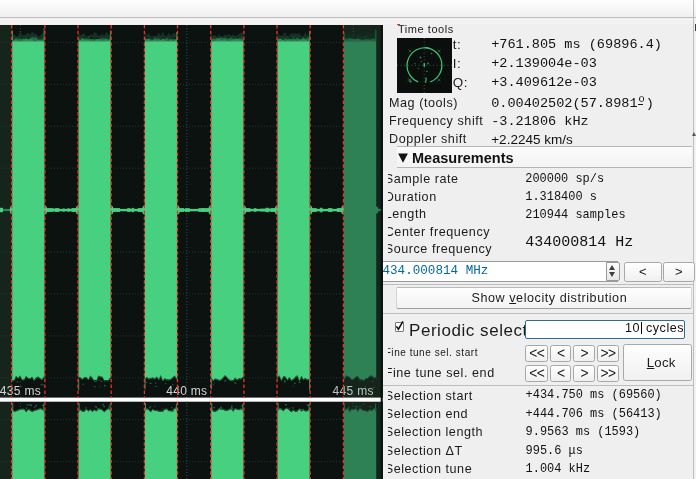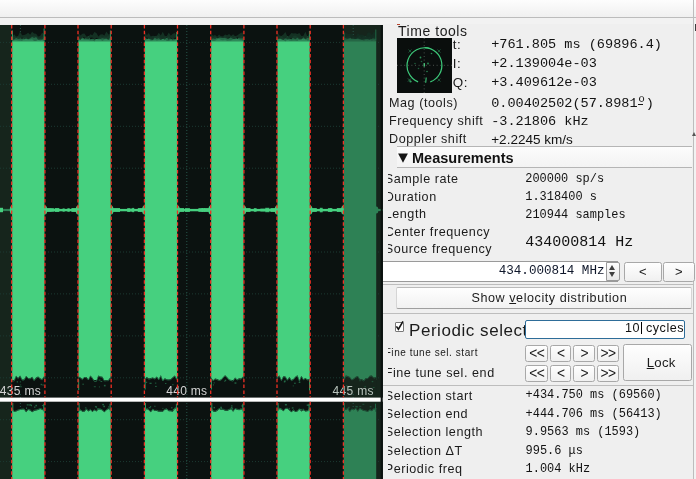--- a/index.html
+++ b/index.html
@@ -236,21 +236,21 @@
     <line x1="277.0" y1="0" x2="277.0" y2="372.6" stroke="#f03024" stroke-width="1.3" stroke-dasharray="3.5 2.3"></line>
     <line x1="277.0" y1="376.7" x2="277.0" y2="455" stroke="#f03024" stroke-width="1.3" stroke-dasharray="3.5 2.3"></line>
     <line x1="310.2" y1="0" x2="310.2" y2="372.6" stroke="#f03024" stroke-width="1.3" stroke-dasharray="3.5 2.3"></line>
     <line x1="310.2" y1="376.7" x2="310.2" y2="455" stroke="#f03024" stroke-width="1.3" stroke-dasharray="3.5 2.3"></line>
     <line x1="343.4" y1="0" x2="343.4" y2="372.6" stroke="#f03024" stroke-width="1.3" stroke-dasharray="3.5 2.3"></line>
     <line x1="343.4" y1="376.7" x2="343.4" y2="455" stroke="#f03024" stroke-width="1.3" stroke-dasharray="3.5 2.3"></line>
     <rect x="380.7" y="0" width="1.8" height="455" fill="#0a100e"></rect>
   </svg>
 <div style="position:absolute;left:693.3px;top:0;width:0.9px;height:479px;background:#bdbdbd"></div>
 <div style="position:absolute;left:694.2px;top:17.5px;width:1.8px;height:461px;background:#f2f2f2"></div>
-<div style="position:absolute;left:398px;top:22.6px;font-family:'Liberation Sans',sans-serif;letter-spacing:0.55px;font-size:14px;color:#1b1b1b">Time tools</div>
+<div style="position:absolute;left:398px;top:22.6px;font-family:'Liberation Sans',sans-serif;letter-spacing:0.55px;font-size:11px;color:#1b1b1b">Time tools</div>
 <div style="position:absolute;left:694.6px;top:23.8px;width:1.4px;height:7.6px;background:#3c3c3c"></div>
 <div style="position:absolute;left:396.5px;top:24.2px;width:3.2px;height:1.3px;background:#b8452e"></div>
 <div style="position:absolute;left:691.8px;top:131.8px;width:0;height:0;border-left:2.6px solid transparent;border-right:2.6px solid transparent;border-bottom:4.5px solid #555"></div>
 <svg width="55" height="55" viewBox="0 0 55 55" style="position:absolute;left:396.5px;top:37.5px;background:#0a0e0d">
 <line x1="27.2" y1="0" x2="27.2" y2="55" stroke="#4a524e" stroke-width="1" stroke-dasharray="1 2.6"></line>
 <line x1="0" y1="27.3" x2="55" y2="27.3" stroke="#4a524e" stroke-width="1" stroke-dasharray="1 2.6"></line>
 <path d="M27.8,9.6 A17.7,17.7 0 0 1 33.3,43.9" fill="none" stroke="#3dc97a" stroke-width="1.2"></path>
 <path d="M21.1,43.9 A17.7,17.7 0 0 1 32.7,10.5" fill="none" stroke="#3dc97a" stroke-width="1.2"></path>
 <path d="M28.7,44.8 L29.2,39.5" stroke="#3dc97a" stroke-width="1.1" fill="none"></path>
 <rect x="26.6" y="25.2" width="1.3" height="3.4" fill="#4fd584"></rect>
@@ -297,21 +297,21 @@
   </div>
 <div style="position:absolute;left:525.3px;top:208.5px;font-family:'Liberation Mono',monospace;font-size:11.95px;line-height:1.15;color:#121212">210944 samples</div>
 <div style="position:absolute;left:388.4px;top:224.6px;width:160px;height:15px;overflow:hidden">
     <span style="position:absolute;left:-3.7px;top:0;font-family:'Liberation Sans',sans-serif;letter-spacing:0.55px;font-size:12.6px;color:#1b1b1b;white-space:nowrap">Center frequency</span>
   </div>
 <div style="position:absolute;left:525.3px;top:234px;font-family:'Liberation Mono',monospace;font-size:15px;line-height:1.15;color:#121212">434000814 Hz</div>
 <div style="position:absolute;left:388.4px;top:242.1px;width:160px;height:15px;overflow:hidden">
     <span style="position:absolute;left:-3.7px;top:0;font-family:'Liberation Sans',sans-serif;letter-spacing:0.55px;font-size:12.6px;color:#1b1b1b;white-space:nowrap">Source frequency</span>
   </div>
 <div style="position:absolute;left:382.5px;top:261px;width:235px;height:20.5px;background:#fff;border:1px solid #9a9a9a;border-left:none;box-sizing:border-box"></div>
-<div style="position:absolute;left:382.5px;top:264px;width:222px;text-align:right;font-family:'Liberation Mono',monospace;font-size:12.6px;line-height:1.15;color:#0f172a">434.000814 MHz</div>
+<div style="position:absolute;left:382.5px;top:264px;width:222px;font-family:'Liberation Mono',monospace;font-size:12.6px;line-height:1.15;color:#0369a1">434.000814 MHz</div>
 <div style="position:absolute;left:606.3px;top:261.5px;width:13.5px;height:19.5px;background:linear-gradient(#fdfdfd,#e8e8e8);border:1px solid #9a9a9a;border-radius:0 2px 2px 0;box-sizing:border-box"></div>
 <div style="position:absolute;left:609.4px;top:264.5px;width:0;height:0;border-left:3.6px solid transparent;border-right:3.6px solid transparent;border-bottom:5px solid #404040"></div>
 <div style="position:absolute;left:609.4px;top:272.3px;width:0;height:0;border-left:3.6px solid transparent;border-right:3.6px solid transparent;border-top:5px solid #404040"></div>
 <div style="position:absolute;left:624px;top:261.5px;width:37.5px;height:20px;background:linear-gradient(#fefefe,#f0f0f0);border:1px solid #a8a8a8;border-radius:2.5px;box-sizing:border-box;text-align:center;color:#1b1b1b;font-family:'Liberation Sans',sans-serif;font-size:13px;line-height:18px">&lt;</div>
 <div style="position:absolute;left:663px;top:261.5px;width:31.5px;height:20px;background:linear-gradient(#fefefe,#f0f0f0);border:1px solid #a8a8a8;border-radius:2.5px;box-sizing:border-box;text-align:center;color:#1b1b1b;font-family:'Liberation Sans',sans-serif;font-size:13px;line-height:18px">&gt;</div>
 <div style="position:absolute;left:382.5px;top:284.3px;width:310.8px;height:1px;background:#bdbdbd"></div>
 <div style="position:absolute;left:396px;top:287.3px;width:295.7px;height:21.8px;background:linear-gradient(#fefefe,#f2f2f2);border-top:1px solid #bababa;border-bottom:1px solid #9f9f9f;border-left:1px solid #d5d5d5;border-right:1px solid #d5d5d5;border-radius:2px;box-sizing:border-box;text-align:center;font-family:'Liberation Sans',sans-serif;letter-spacing:0.55px;font-size:12.6px;color:#1b1b1b;line-height:20px;text-indent:11px">Show <u>v</u>elocity distribution</div>
 <div style="position:absolute;left:382.5px;top:313.1px;width:310.8px;height:1px;background:#bdbdbd"></div>
 <div style="position:absolute;left:394.6px;top:321.6px;width:9.6px;height:10px;background:#fff;border:1px solid #787878;border-radius:1px;box-sizing:border-box"></div>
 <svg width="14" height="14" viewBox="0 0 14 14" style="position:absolute;left:394.2px;top:320.2px">
@@ -346,15 +346,15 @@
 <div style="position:absolute;left:525.6px;top:407.8px;font-family:'Liberation Mono',monospace;font-size:11.95px;line-height:1.15;color:#121212">+444.706 ms (56413)</div>
 <div style="position:absolute;left:388.4px;top:425.4px;width:160px;height:15px;overflow:hidden">
     <span style="position:absolute;left:-3.7px;top:0;font-family:'Liberation Sans',sans-serif;letter-spacing:0.55px;font-size:12.6px;color:#1b1b1b;white-space:nowrap">Selection length</span>
   </div>
 <div style="position:absolute;left:525.6px;top:426.2px;font-family:'Liberation Mono',monospace;font-size:11.95px;line-height:1.15;color:#121212">9.9563 ms (1593)</div>
 <div style="position:absolute;left:388.4px;top:443.8px;width:160px;height:15px;overflow:hidden">
     <span style="position:absolute;left:-3.7px;top:0;font-family:'Liberation Sans',sans-serif;letter-spacing:0.55px;font-size:12.6px;color:#1b1b1b;white-space:nowrap">Selection ΔT</span>
   </div>
 <div style="position:absolute;left:525.6px;top:444.6px;font-family:'Liberation Mono',monospace;font-size:11.95px;line-height:1.15;color:#121212">995.6 μs</div>
 <div style="position:absolute;left:388.4px;top:462.2px;width:160px;height:15px;overflow:hidden">
-    <span style="position:absolute;left:-3.7px;top:0;font-family:'Liberation Sans',sans-serif;letter-spacing:0.55px;font-size:12.6px;color:#1b1b1b;white-space:nowrap">Periodic freq</span>
+    <span style="position:absolute;left:-3.7px;top:0;font-family:'Liberation Sans',sans-serif;letter-spacing:0.55px;font-size:12.6px;color:#1b1b1b;white-space:nowrap">Selection tune</span>
   </div>
 <div style="position:absolute;left:525.6px;top:463.0px;font-family:'Liberation Mono',monospace;font-size:11.95px;line-height:1.15;color:#121212">1.004 kHz</div>
 <div style="position:absolute;left:638.3px;top:103.6px;width:4.6px;height:1.1px;background:#151515"></div>
 </body></html>

